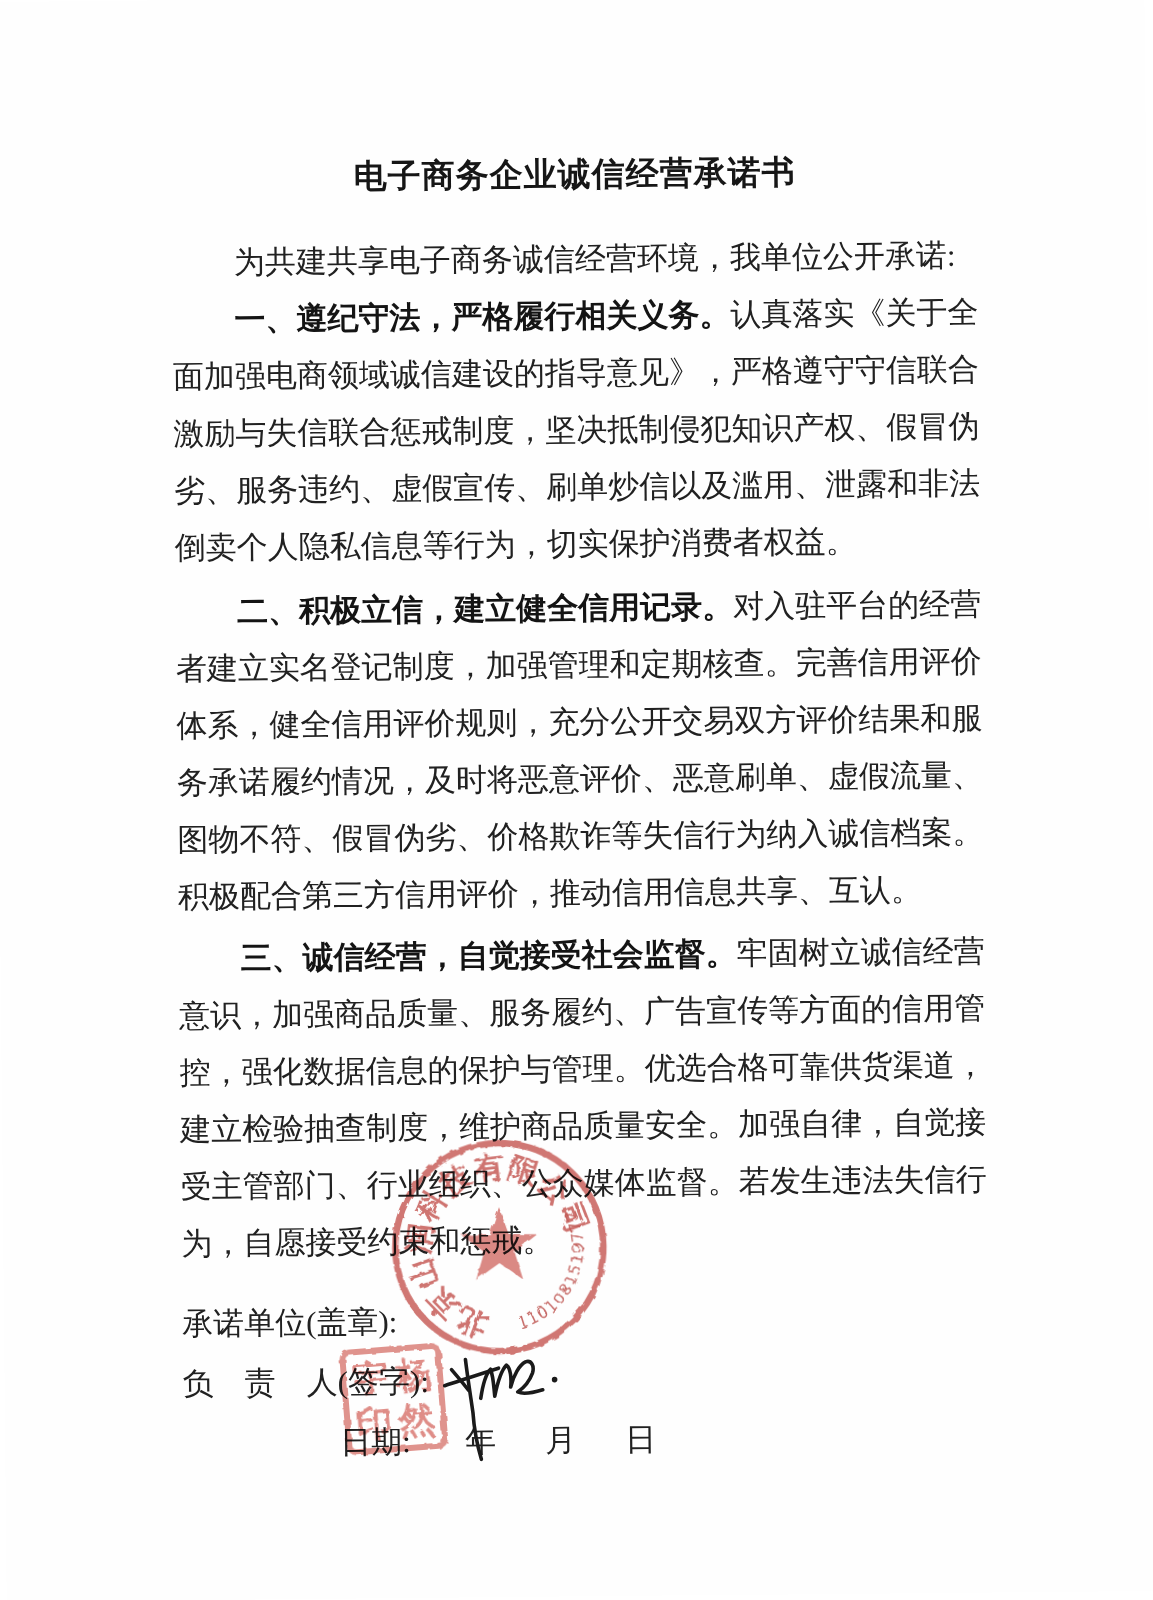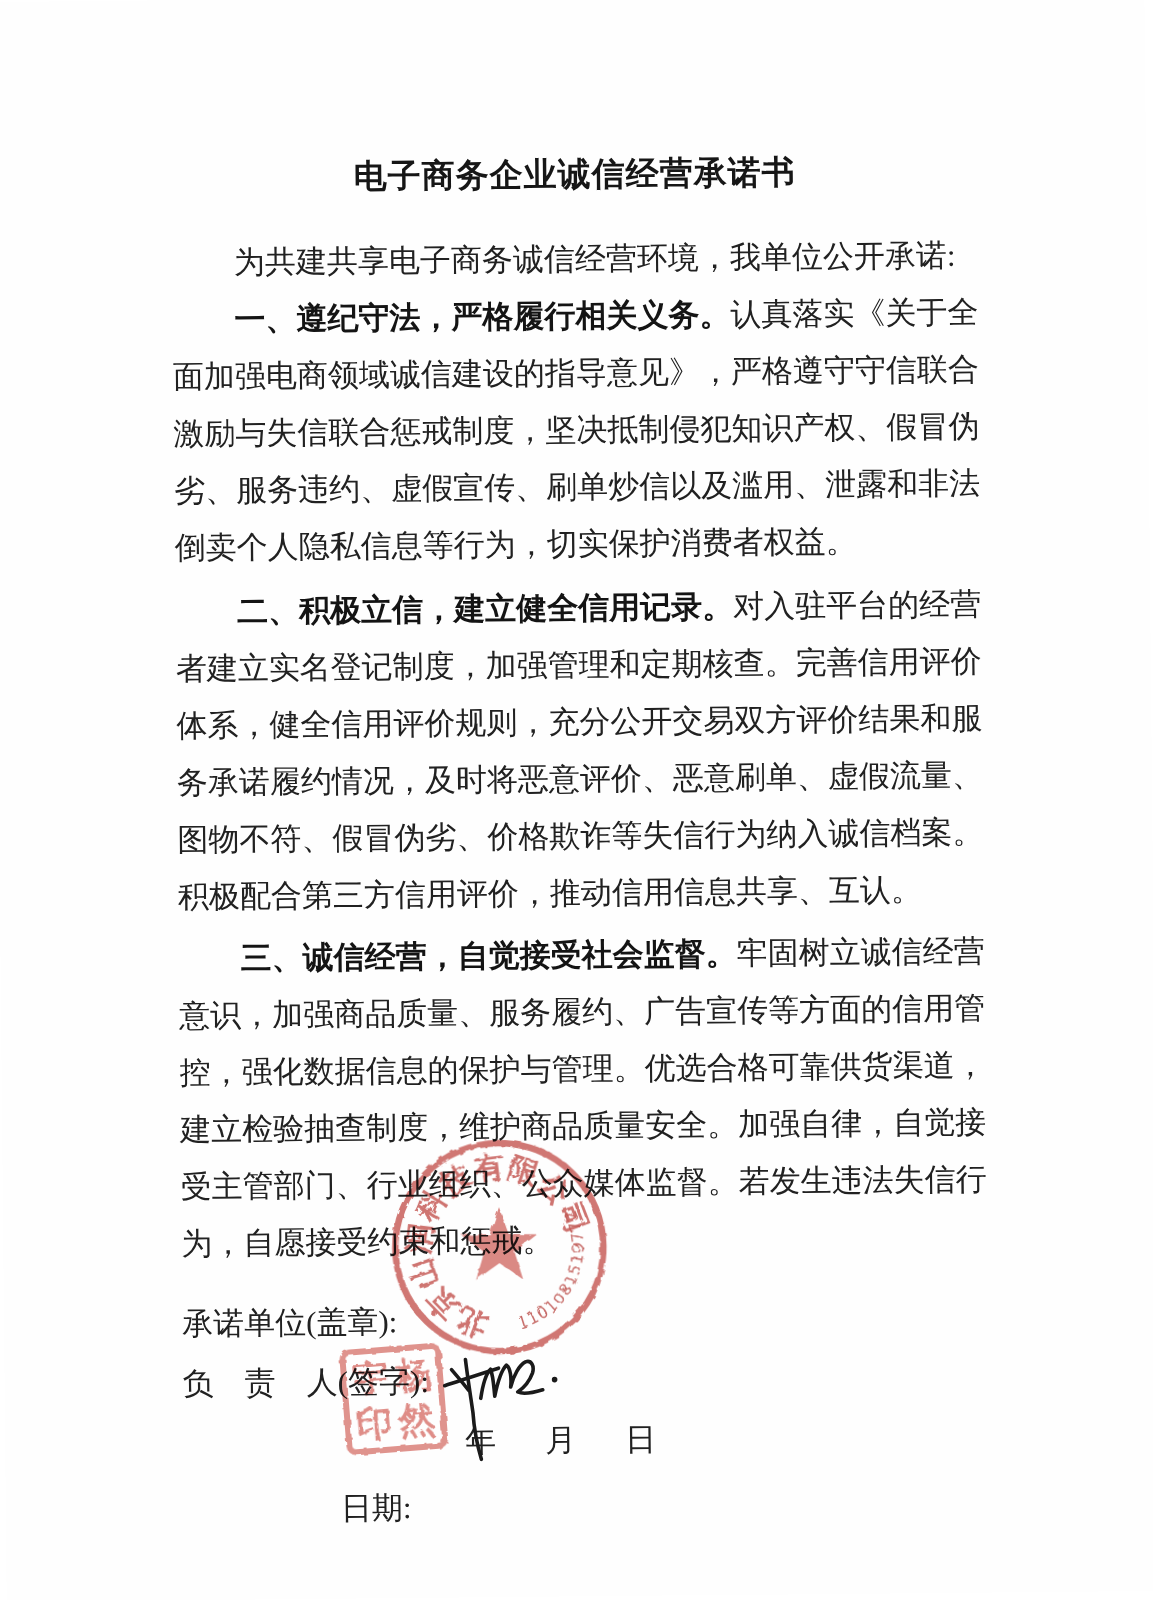--- a/index.html
+++ b/index.html
@@ -65,21 +65,21 @@
   <div class="line" style="top:877px"><span class="b"></span><span>积极配合第三方信用评价，推动信用信息共享、互认。</span></div>
   <div class="line indent" style="top:939px"><span class="b">三、诚信经营，自觉接受社会监督。</span><span>牢固树立诚信经营</span></div>
   <div class="line" style="top:996px"><span class="b"></span><span>意识，加强商品质量、服务履约、广告宣传等方面的信用管</span></div>
   <div class="line" style="top:1053px"><span class="b"></span><span>控，强化数据信息的保护与管理。优选合格可靠供货渠道，</span></div>
   <div class="line" style="top:1110px"><span class="b"></span><span>建立检验抽查制度，维护商品质量安全。加强自律，自觉接</span></div>
   <div class="line" style="top:1167px"><span class="b"></span><span>受主管部门、行业组织、公众媒体监督。若发生违法失信行</span></div>
   <div class="line" style="top:1224px"><span class="b"></span><span>为，自愿接受约束和惩戒。</span></div>
 
   <div class="flabel" style="left:178px;top:1303px">承诺单位(盖章):</div>
   <div class="flabel" style="left:178px;top:1363px">负　责　人(签字):</div>
-  <div class="flabel" style="left:335px;top:1489px">日期:</div>
+  <div class="flabel" style="left:335px;top:1423px">日期:</div>
   <div class="flabel" style="left:460px;top:1423px">年</div>
   <div class="flabel" style="left:540px;top:1423px">月</div>
   <div class="flabel" style="left:620px;top:1423px">日</div>
 
   <svg class="company-seal" width="230" height="230" viewBox="0 0 230 230">
     <defs>
       <filter id="rough" x="-15%" y="-15%" width="130%" height="130%">
         <feTurbulence type="fractalNoise" baseFrequency="0.13 0.13" numOctaves="2" seed="7" result="n"></feTurbulence>
         <feDisplacementMap in="SourceGraphic" in2="n" scale="4"></feDisplacementMap>
       </filter>

